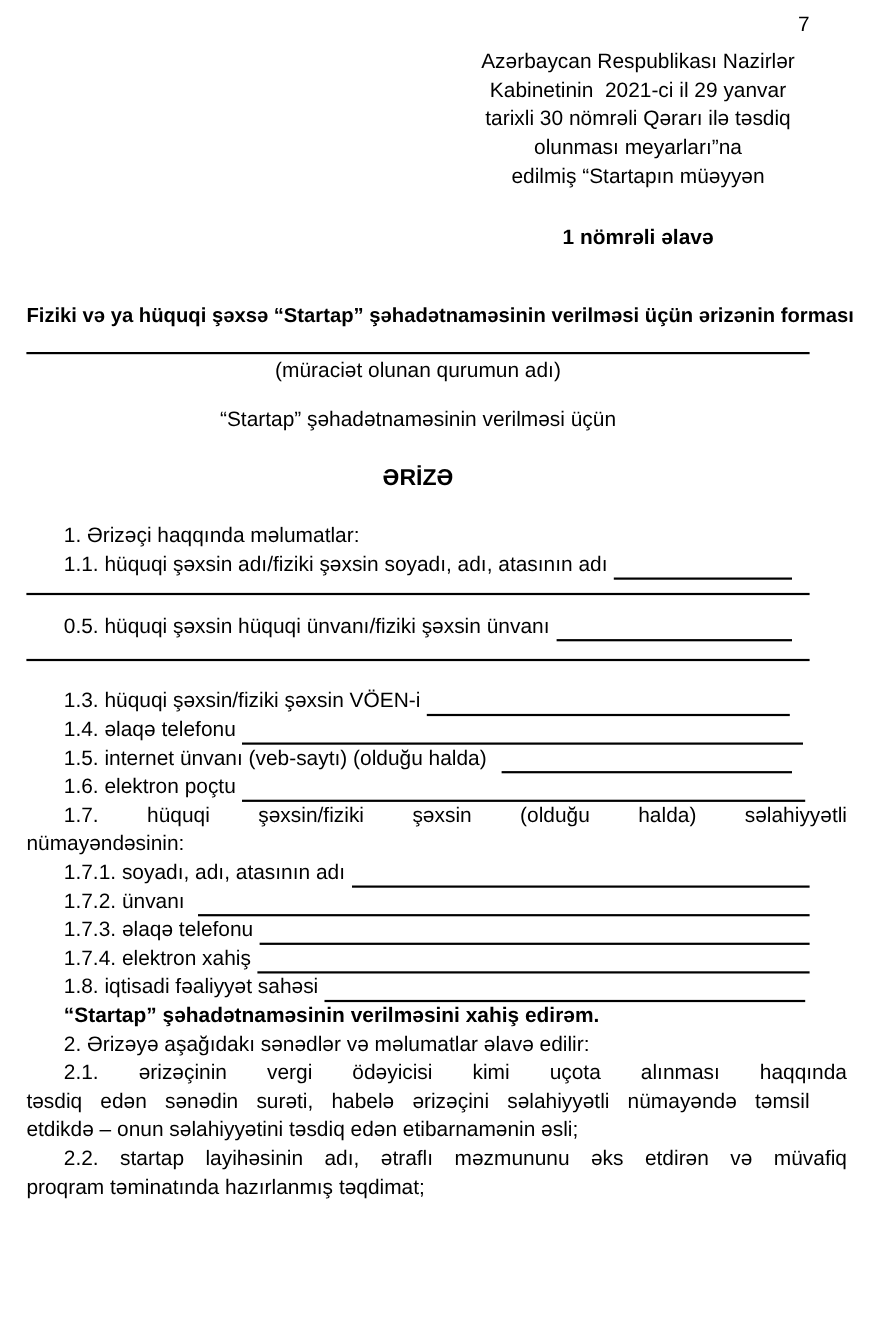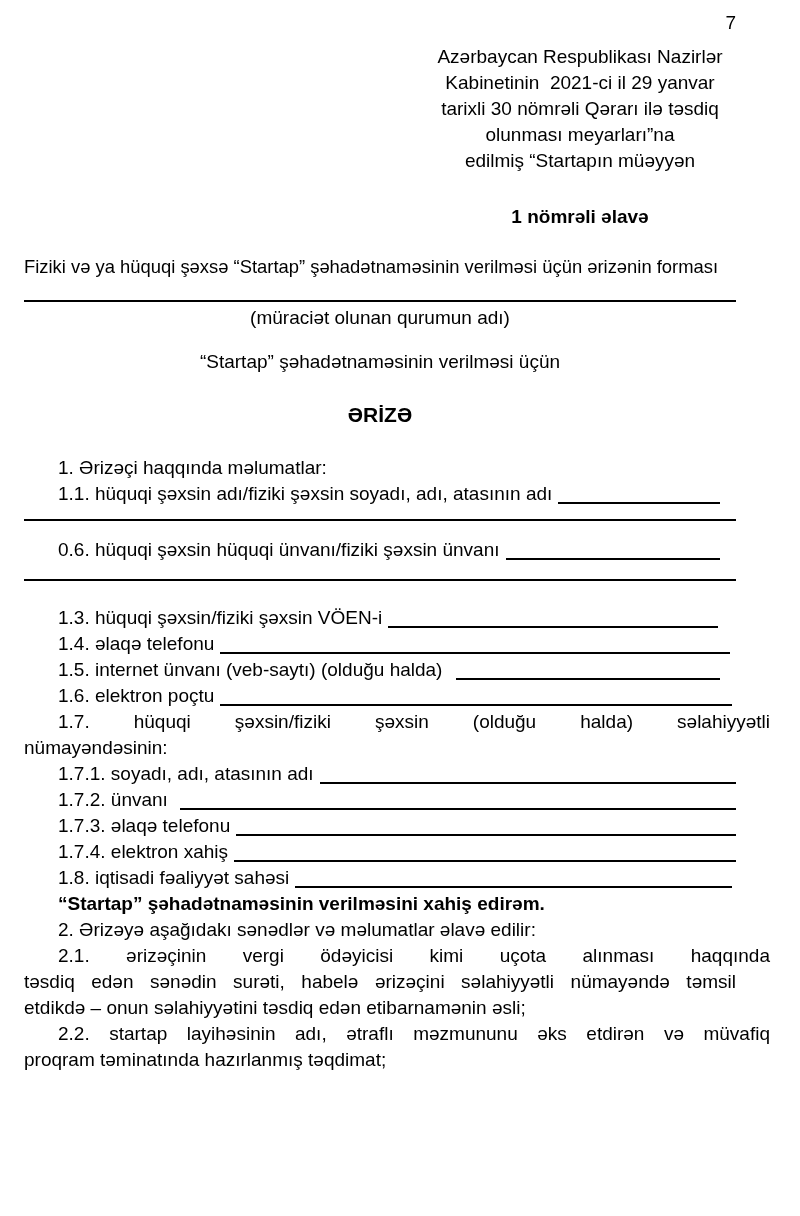--- a/index.html
+++ b/index.html
@@ -12,30 +12,30 @@
   }
   .page{position:relative;padding:10px 0 0 24px;width:712px;}
 
   .pageno{text-align:right;}
 
   .approval{width:312px;margin:8px 0 0 auto;text-align:center;}
   .approval div{white-space:pre;}
 
   .annex{width:312px;margin:30px 0 0 auto;text-align:center;font-weight:bold;}
 
-  .intro{margin-top:24px;white-space:nowrap;font-size:18.4px;}
+  .intro{margin-top:44px;white-space:nowrap;font-size:18.4px;font-weight:bold;}
   .rule{height:20px;border-bottom:2px solid #000;}
   .caption{margin-top:3px;text-align:center;}
   .subtitle{margin-top:18px;text-align:center;}
   .title{margin-top:26px;text-align:center;font-weight:bold;font-size:21px;line-height:28px;}
 
   .sec-heading{margin-top:26px;}
   .indent{padding-left:34px;}
 
-  .frow{display:flex;align-items:flex-start;padding-left:34px;}
+  .frow{display:flex;align-items:flex-end;padding-left:34px;}
   .flabel{white-space:nowrap;}
   .fill{flex:1;height:21px;border-bottom:2px solid #000;margin-left:6px;}
   .cont-line{height:12px;border-bottom:2px solid #000;}
   .cont-line.second{height:16px;}
 
   .mr4{margin-right:4px;} .mr6{margin-right:6px;} .mr16{margin-right:16px;} .mr18{margin-right:18px;}
   .ml12{margin-left:12px;} .ml14{margin-left:14px;}
 
   .mt10{font-weight:bold;} .mt16{margin-top:16px;} .mt24{margin-top:24px;}
 
@@ -71,21 +71,21 @@
 
   <div class="sec-heading indent">1. Ərizəçi haqqında məlumatlar:</div>
 
   <div class="frow">
     <span class="flabel">1.1. hüquqi şəxsin adı/fiziki şəxsin soyadı, adı, atasının adı</span>
     <span class="fill mr16"></span>
   </div>
   <div class="cont-line"></div>
 
   <div class="frow mt16">
-    <span class="flabel">0.6. hüquqi şəxsin hüquqi ünvanı/fiziki şəxsin ünvanı</span>
+    <span class="flabel">0.5. hüquqi şəxsin hüquqi ünvanı/fiziki şəxsin ünvanı</span>
     <span class="fill mr16"></span>
   </div>
   <div class="cont-line second"></div>
 
   <div class="frow mt24">
     <span class="flabel">1.3. hüquqi şəxsin/fiziki şəxsin VÖEN-i</span>
     <span class="fill mr18"></span>
   </div>
 
   <div class="frow">

